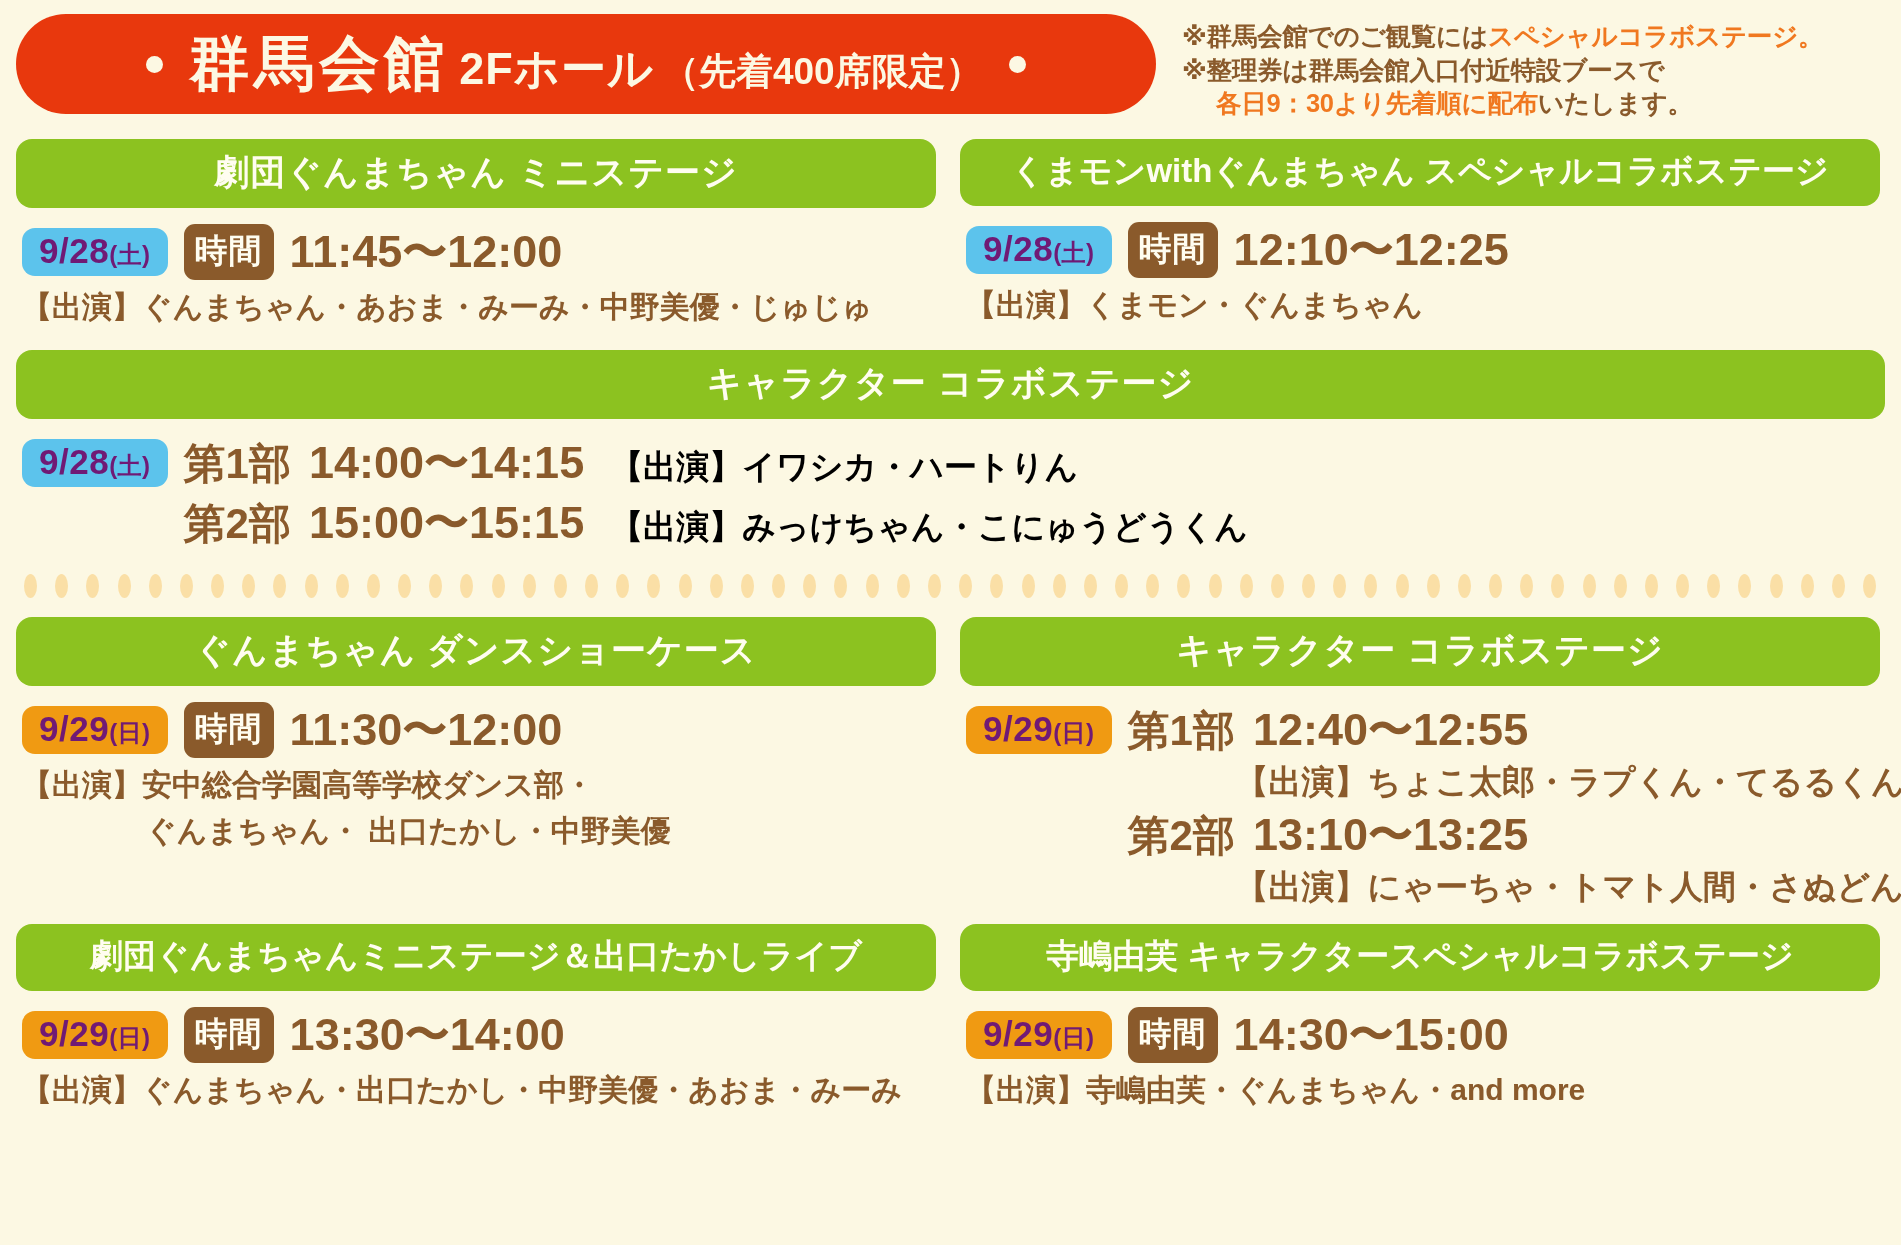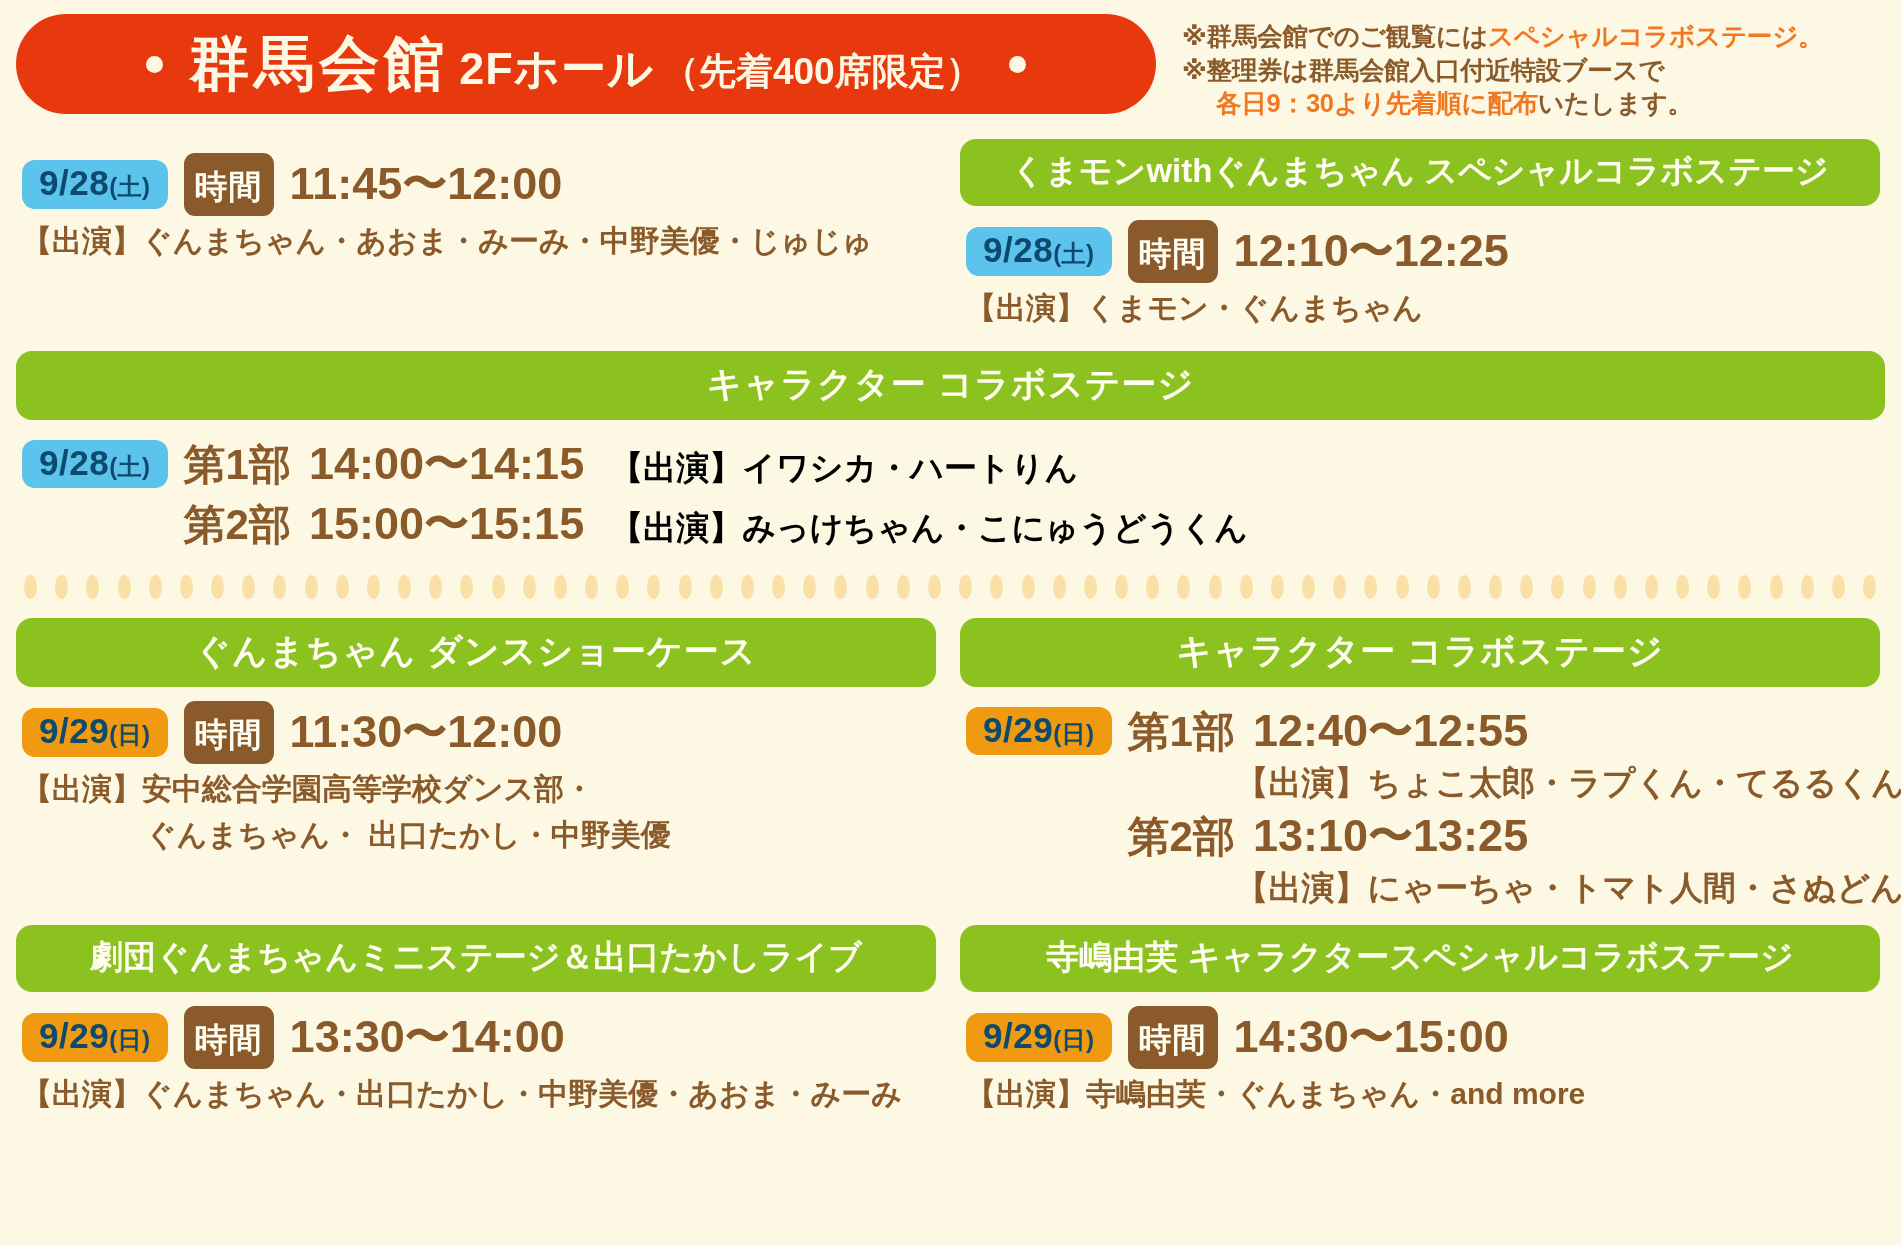--- a/index.html
+++ b/index.html
@@ -125,39 +125,39 @@
 
   .line {
     display: flex;
     align-items: center;
     gap: 16px;
     white-space: nowrap;
   }
 
   .badge-date {
     border-radius: 13px;
-    color: #0c4a6e;
+    color: #701a75;
     font-size: 35px;
     font-weight: bold;
     padding: 3px 17px 6px 17px;
     line-height: 1.12;
     display: inline-block;
     letter-spacing: 0.5px;
   }
   .badge-date .dw { font-size: 24px; }
   .badge-sat { background: #5CC3EC; }
   .badge-sun { background: #F09A12; }
 
   .badge-time {
     background: #8A5A2B;
     color: #FFFDF0;
     border-radius: 11px;
     font-size: 33px;
     font-weight: bold;
-    padding: 12px 11px 6px 11px;
+    padding: 5px 11px 6px 11px;
     display: inline-block;
     letter-spacing: 1px;
   }
 
   .time-text {
     color: #8A5A2B;
     font-size: 45px;
     font-weight: bold;
     letter-spacing: 0px;
   }
@@ -255,20 +255,21 @@
         <span class="hl">各日9：30より先着順に配布</span><span>いたします。</span>
       </div>
     </div>
   </div>
 
   <div class="content">
 
     <div class="row" style="margin-top:18px;">
 
       <div class="col">
+        <div class="hdr">劇団ぐんまちゃん  ミニステージ</div>
         <div class="body-block">
           <div class="line">
             <span class="badge-date badge-sat"><span>9/28</span><span class="dw">(土)</span></span>
             <span class="badge-time">時間</span>
             <span class="time-text">11:45〜12:00</span>
           </div>
           <div class="cast">【出演】ぐんまちゃん・あおま・みーみ・中野美優・じゅじゅ</div>
         </div>
       </div>
 

